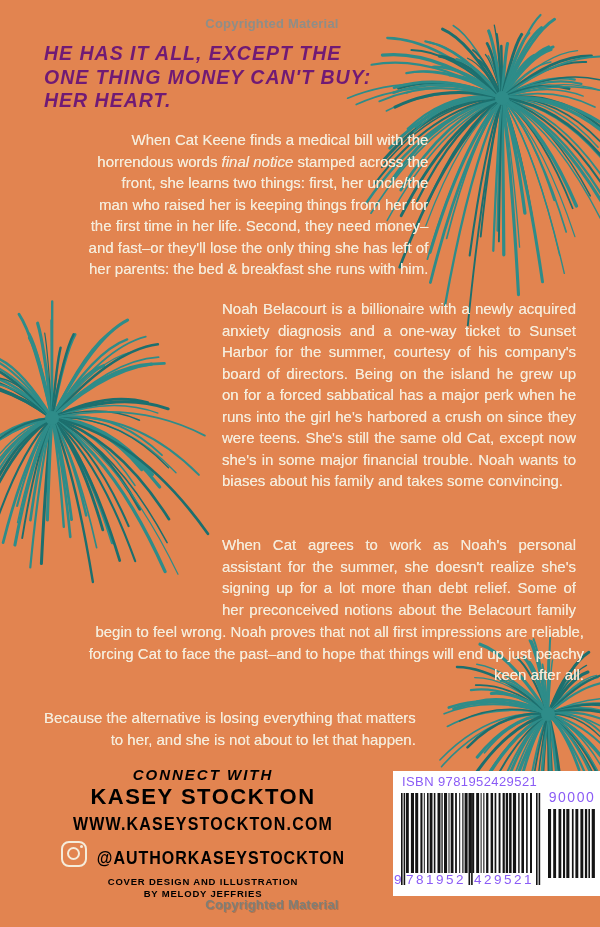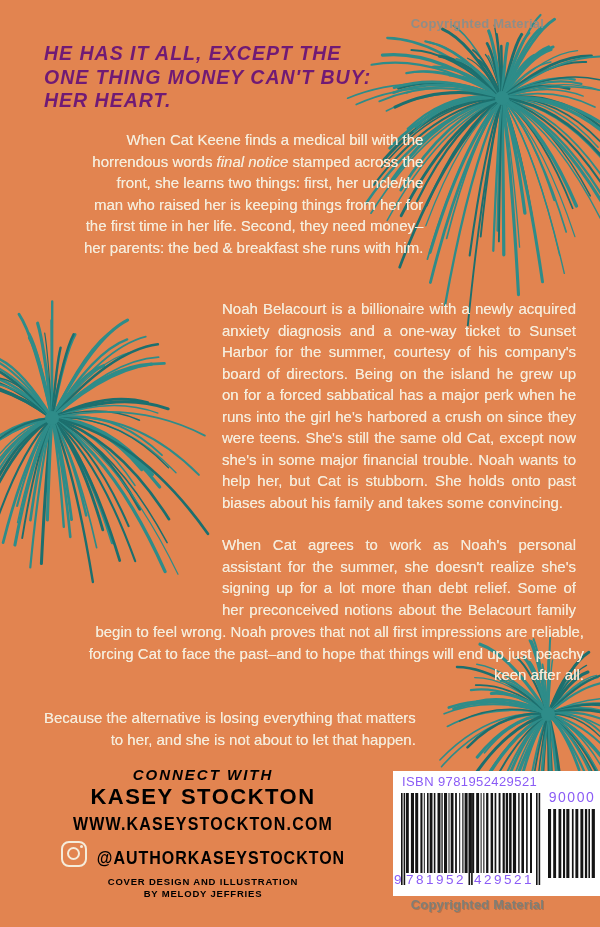--- a/index.html
+++ b/index.html
@@ -6,21 +6,21 @@
   .page{
     position:relative;
     width:600px;height:927px;
     background:#E28450;
     overflow:hidden;
     font-family:"Liberation Sans", sans-serif;
   }
   #palm-svg{position:absolute;left:0;top:0;z-index:1;}
 
   .copyright{
-    position:absolute;left:0;width:544px;text-align:right;
+    position:absolute;left:0;width:544px;text-align:center;
     font-size:13px;font-weight:bold;color:#8E8E88;
     letter-spacing:.2px;z-index:2;
   }
   .copyright.top{top:16px;}
   .copyright.bottom{top:897px;color:#7E7E76;text-shadow:1px 1px 0 rgba(60,60,55,.25);}
 
   .headline{
     position:absolute;left:44px;top:42px;z-index:2;
     color:#701a75;font-size:19.5px;font-weight:bold;font-style:italic;
     letter-spacing:1px;line-height:23.5px;white-space:nowrap;
@@ -376,33 +376,33 @@
     <div class="line">ONE THING MONEY CAN'T BUY:</div>
     <div class="line">HER HEART.</div>
   </div>
 
   <div class="synopsis para1">
     <div class="line">When Cat Keene finds a medical bill with the</div>
     <div class="line"><span>horrendous words </span><em>final notice</em><span> stamped across the</span></div>
     <div class="line">front, she learns two things: first, her uncle/the</div>
     <div class="line">man who raised her is keeping things from her for</div>
     <div class="line">the first time in her life. Second, they need money–</div>
+    <div class="line">and fast–or they'll lose the only thing she has left of</div>
     <div class="line">her parents: the bed &amp; breakfast she runs with him.</div>
   </div>
 
   <div class="synopsis para2 jpara">
       <div class="line">Noah Belacourt is a billionaire with a newly acquired</div>
       <div class="line">anxiety diagnosis and a one-way ticket to Sunset</div>
       <div class="line">Harbor for the summer, courtesy of his company's</div>
       <div class="line">board of directors. Being on the island he grew up</div>
       <div class="line">on for a forced sabbatical has a major perk when he</div>
       <div class="line">runs into the girl he's harbored a crush on since they</div>
       <div class="line">were teens. She's still the same old Cat, except now</div>
       <div class="line">she's in some major financial trouble. Noah wants to</div>
-      <div class="line">help her, but Cat is stubborn. She holds onto past</div>
       <div class="line">biases about his family and takes some convincing.</div>
     </div>
 
   <div class="synopsis para3a jpara">
       <div class="line">When Cat agrees to work as Noah's personal</div>
       <div class="line">assistant for the summer, she doesn't realize she's</div>
       <div class="line">signing up for a lot more than debt relief. Some of</div>
       <div class="line">her preconceived notions about the Belacourt family</div>
     </div>
 

